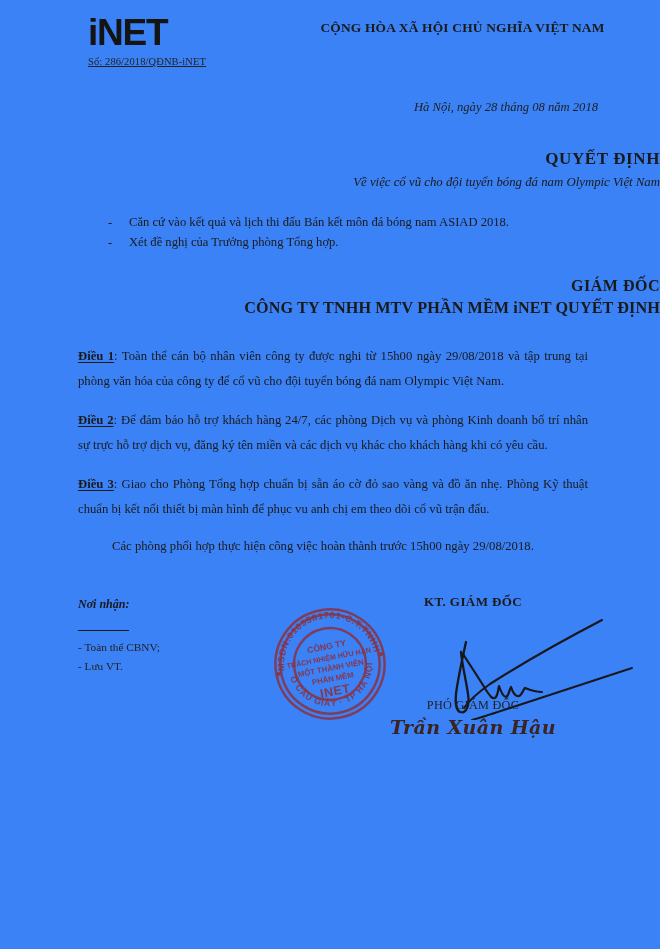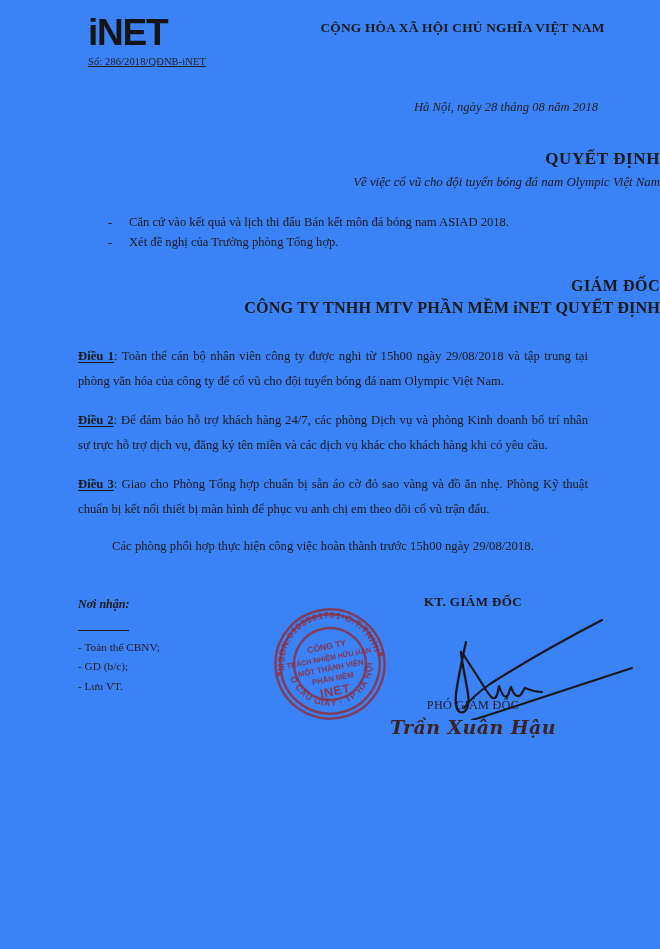--- a/index.html
+++ b/index.html
@@ -307,21 +307,20 @@
     </p>
 
     <p class="closing-para">Các phòng phối hợp thực hiện công việc hoàn thành trước 15h00 ngày 29/08/2018.</p>
   </div>
 
   <div class="footer">
 
     <div class="recipients">
       <div class="recipients-title">Nơi nhận:</div>
       <div class="recipient-item">- Toàn thể CBNV;</div>
-      <div class="recipient-item">- GD (b/c);</div>
       <div class="recipient-item">- Lưu VT.</div>
     </div>
 
     <div class="seal">
       <svg class="seal-svg" viewBox="0 0 200 200" xmlns="http://www.w3.org/2000/svg">
         <defs>
           <path id="arcTop" d="M 26,100 A 74,74 0 0 1 174,100"></path>
           <path id="arcBottom" d="M 32,100 A 68,68 0 0 0 168,100"></path>
         </defs>
         <g fill="none" stroke="#8f2f3a" stroke-width="4" opacity="0.82">

